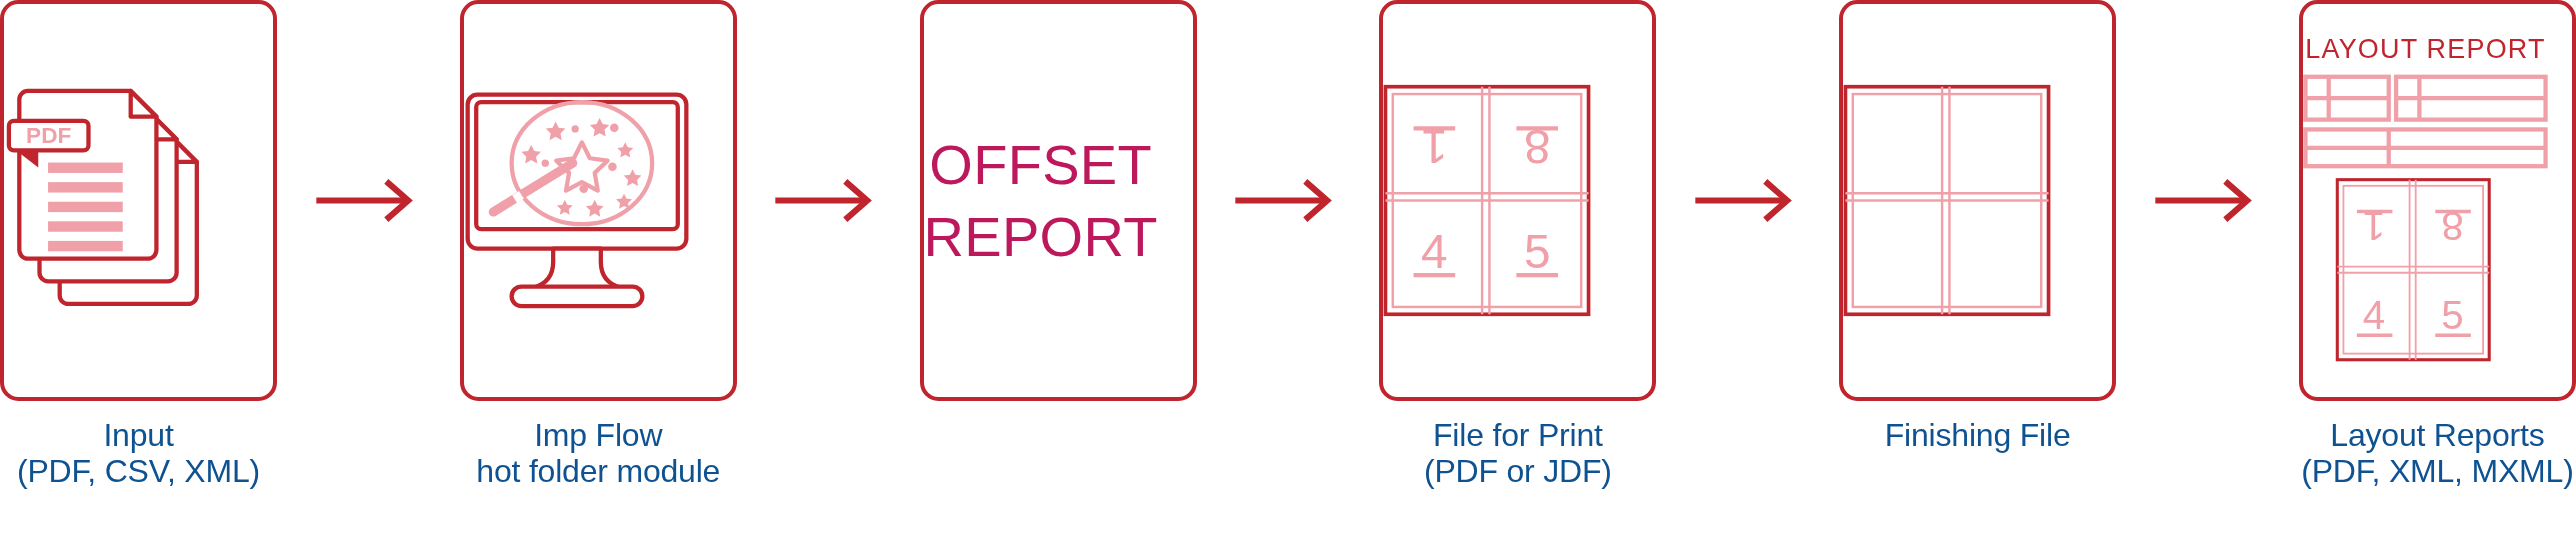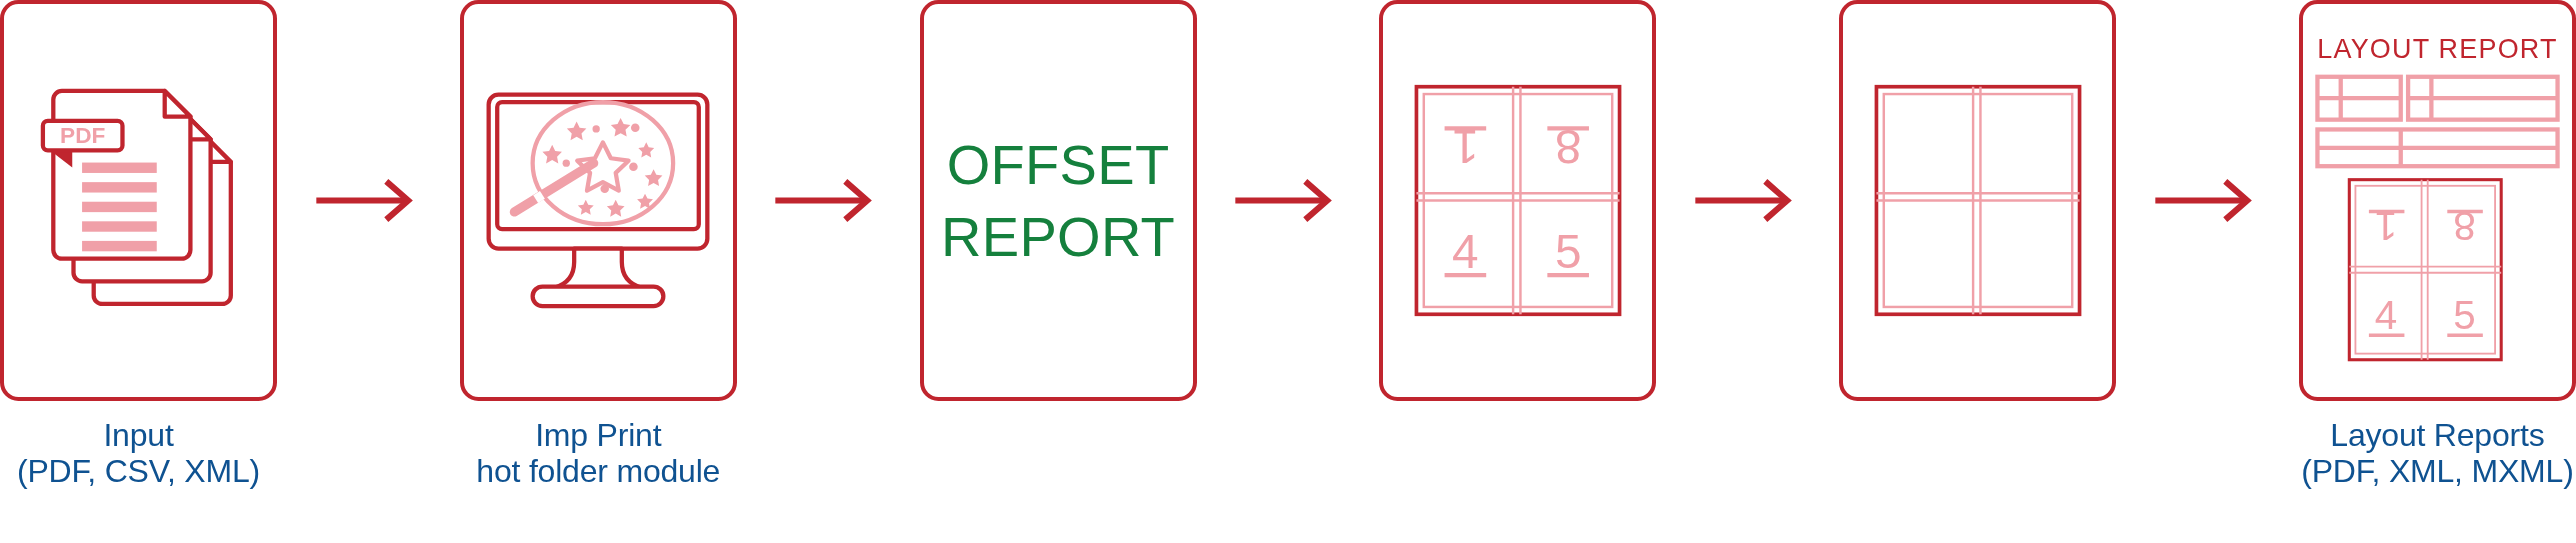--- a/index.html
+++ b/index.html
@@ -46,21 +46,21 @@
     justify-content: center;
     overflow: hidden;
   }
 
   .card-inner {
     position: relative;
     width: 100%;
     height: 100%;
     display: flex;
     align-items: center;
-    justify-content: center;
+    justify-content: flex-start;
   }
 
   .caption {
     margin-top: 16px;
     width: 318px;
     text-align: center;
     color: #0f5291;
     font-size: 32px;
     line-height: 1.13;
     font-family: "Liberation Sans", sans-serif;
@@ -77,21 +77,21 @@
     position: relative;
   }
   .arrow svg {
     position: absolute;
     top: 176px;
     left: 7.3px;
   }
 
   
   .bigtext {
-    color: #15803d;
+    color: #be185d;
     font-size: 56px;
     line-height: 1.28;
     text-align: center;
     font-family: "Liberation Sans", sans-serif;
     font-weight: 400;
     letter-spacing: 0.3px;
   }
   .bigtext span { display: block; }
 
   svg.icon { display: block; }
@@ -174,21 +174,21 @@
 
           <circle cx="182" cy="62" r="6" fill="#f0a0a8"></circle>
           <circle cx="246" cy="60" r="7" fill="#f0a0a8"></circle>
           <circle cx="243" cy="124" r="7" fill="#f0a0a8"></circle>
           <circle cx="133" cy="118" r="6" fill="#f0a0a8"></circle>
           <circle cx="196" cy="160" r="7" fill="#f0a0a8"></circle>
         </svg>
       </div>
     </div>
     <div class="caption">
-      <span class="l1">Imp Print</span>
+      <span class="l1">Imp Flow</span>
       <span class="l2">hot folder module</span>
     </div>
   </div>
 
   <div class="arrow">
     <svg width="108" height="49" viewBox="0 0 176 80">
       <line x1="2" y1="40" x2="150" y2="40" stroke="#c0252e" stroke-width="10"></line>
       <polyline points="120,12 152,40 120,68" fill="none" stroke="#c0252e" stroke-width="10" stroke-linecap="square" stroke-linejoin="miter"></polyline>
     </svg>
   </div>
@@ -238,20 +238,24 @@
           <text x="84" y="300" text-anchor="middle" fill="#f0a0a8" font-family="Liberation Sans, sans-serif" font-size="78">4</text>
           <text x="252" y="300" text-anchor="middle" fill="#f0a0a8" font-family="Liberation Sans, sans-serif" font-size="78">5</text>
 
           <line x1="50" y1="312" x2="118" y2="312" stroke="#f0a0a8" stroke-width="7"></line>
           <line x1="218" y1="312" x2="286" y2="312" stroke="#f0a0a8" stroke-width="7"></line>
 
           <line x1="50" y1="72" x2="118" y2="72" stroke="#f0a0a8" stroke-width="7"></line>
           <line x1="218" y1="72" x2="286" y2="72" stroke="#f0a0a8" stroke-width="7"></line>
         </svg>
       </div>
+    </div>
+    <div class="caption">
+      <span class="l1">File for Print</span>
+      <span class="l2">(PDF or JDF)</span>
     </div>
   </div>
 
   <div class="arrow">
     <svg width="108" height="49" viewBox="0 0 176 80">
       <line x1="2" y1="40" x2="150" y2="40" stroke="#c0252e" stroke-width="10"></line>
       <polyline points="120,12 152,40 120,68" fill="none" stroke="#c0252e" stroke-width="10" stroke-linecap="square" stroke-linejoin="miter"></polyline>
     </svg>
   </div>
 
@@ -262,20 +266,21 @@
           <rect x="4" y="4" width="332" height="372" fill="#fff" stroke="#c0252e" stroke-width="6"></rect>
           <rect x="16" y="16" width="308" height="348" fill="none" stroke="#f0a0a8" stroke-width="4"></rect>
           <line x1="162" y1="4" x2="162" y2="376" stroke="#f0a0a8" stroke-width="4"></line>
           <line x1="174" y1="4" x2="174" y2="376" stroke="#f0a0a8" stroke-width="4"></line>
           <line x1="4" y1="178" x2="336" y2="178" stroke="#f0a0a8" stroke-width="4"></line>
           <line x1="4" y1="190" x2="336" y2="190" stroke="#f0a0a8" stroke-width="4"></line>
         </svg>
       </div>
     </div>
     <div class="caption">
+      <span class="l1">Finishing File</span>
     </div>
   </div>
 
   <div class="arrow">
     <svg width="108" height="49" viewBox="0 0 176 80">
       <line x1="2" y1="40" x2="150" y2="40" stroke="#c0252e" stroke-width="10"></line>
       <polyline points="120,12 152,40 120,68" fill="none" stroke="#c0252e" stroke-width="10" stroke-linecap="square" stroke-linejoin="miter"></polyline>
     </svg>
   </div>
 

